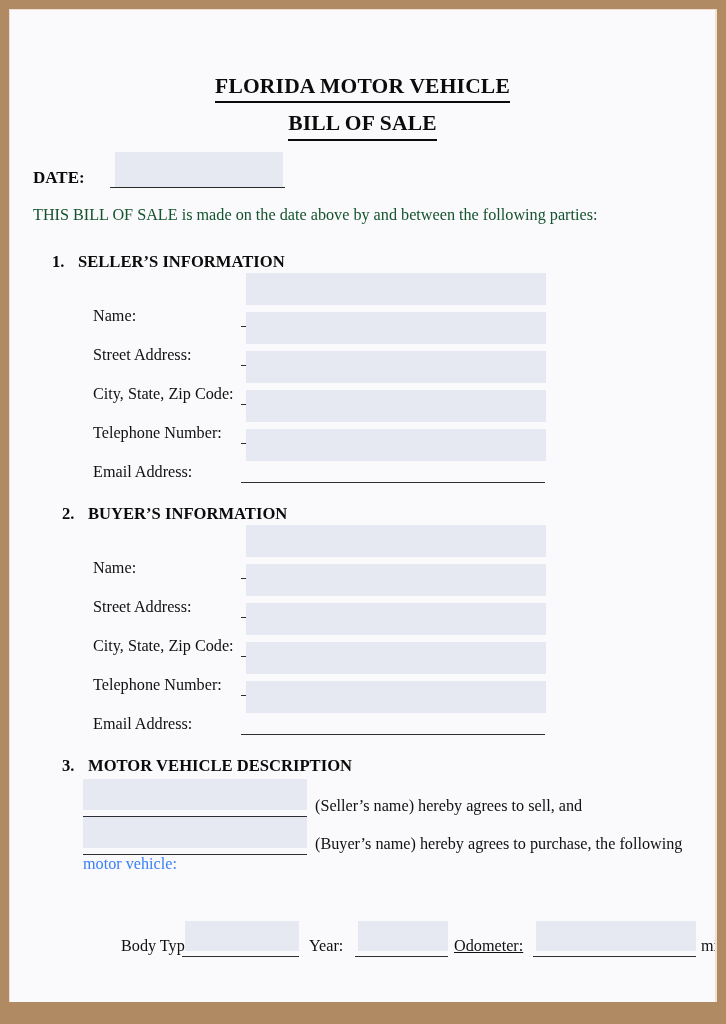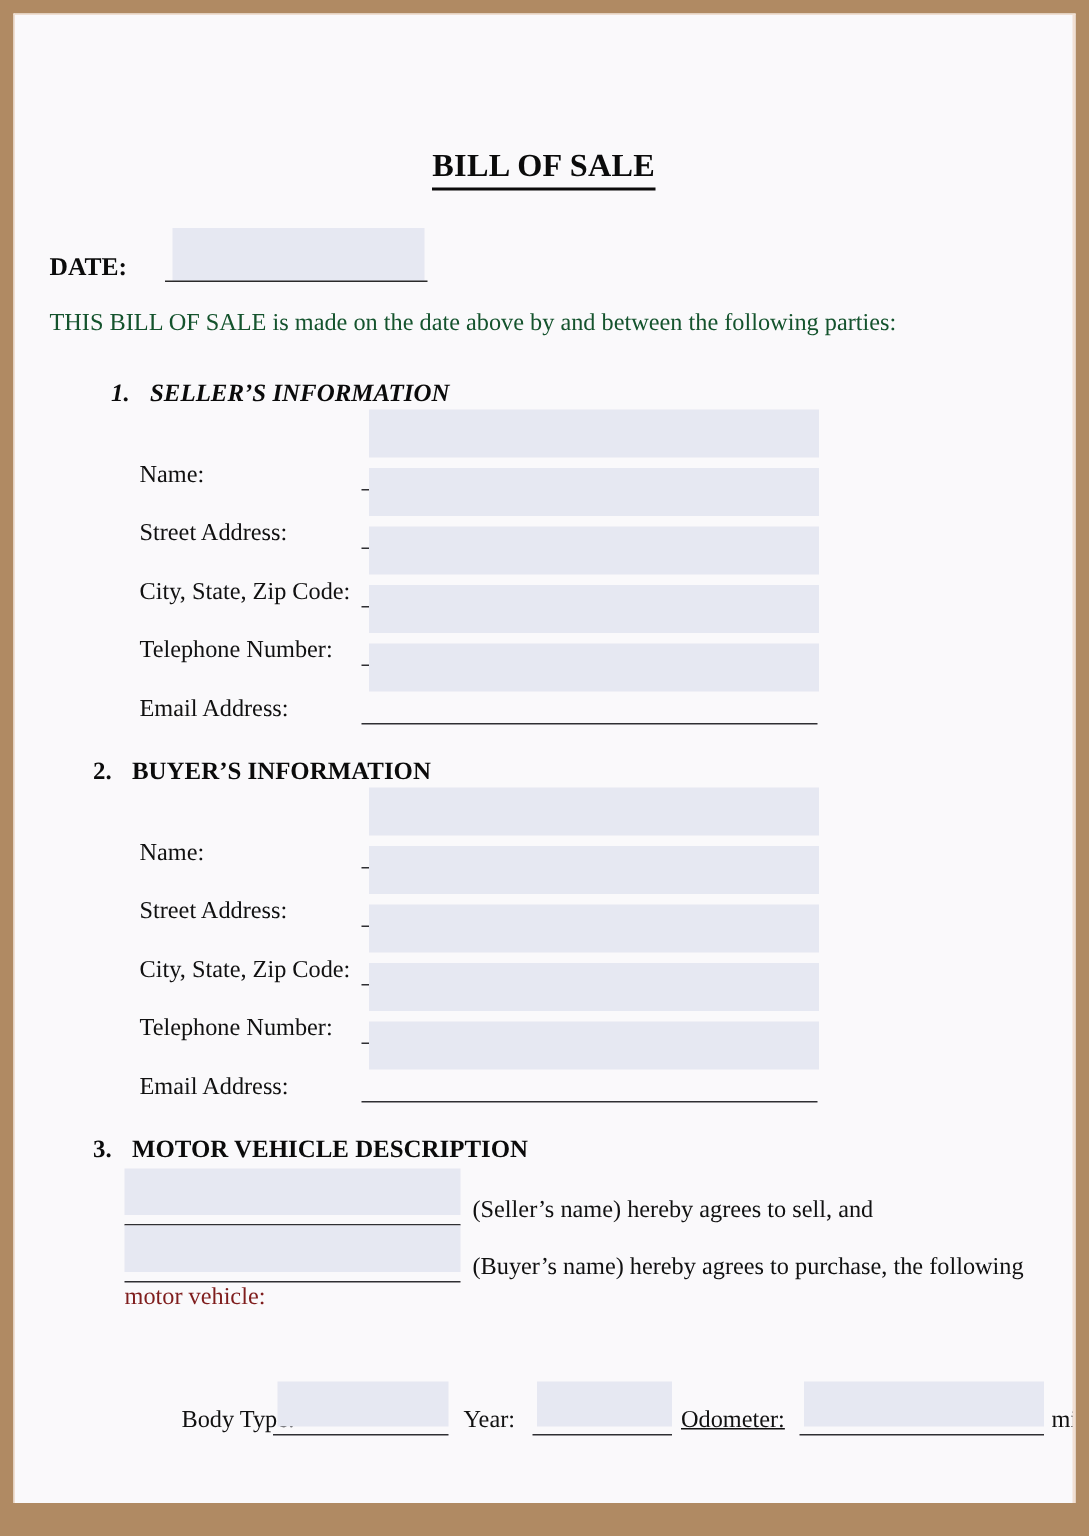--- a/index.html
+++ b/index.html
@@ -152,21 +152,21 @@
     position: absolute;
     left: 232px;
     bottom: 1px;
     font-size: 16.2px;
     color: #111;
     white-space: nowrap;
   }
   .plain-line {
     position: absolute;
     font-size: 16.2px;
-    color: #7f1d1d;
+    color: #3b82f6;
   }
 
   
   .vrow { position: absolute; height: 36px; }
   .vlabel {
     position: absolute;
     bottom: 1px;
     font-size: 16.2px;
     color: #111;
     white-space: nowrap;
@@ -183,33 +183,34 @@
     border-bottom: 1.4px solid #2f2f33;
   }
 </style>
 </head>
 <body>
 
 <div class="frame">
   <div class="page">
 
     <div class="title-block">
+      <div class="title-line l1">FLORIDA MOTOR VEHICLE</div>
       <br>
       <div class="title-line l2">BILL OF SALE</div>
     </div>
 
     <div class="date-row">
       <span class="date-label">DATE:</span>
       <span class="date-fill"></span>
       <span class="date-rule"></span>
     </div>
 
     <div class="intro">THIS BILL OF SALE is made on the date above by and between the following parties:</div>
 
-    <div class="section-head" style="left:64px; top:242px;font-style:italic;">
+    <div class="section-head" style="left:42px; top:242px;">
       <span class="num">1.</span><span>SELLER’S INFORMATION</span>
     </div>
 
     <div class="field-row" style="left:83px; top:263px; width:452px;">
       <span class="field-label">Name:</span>
       <span class="field-fill" style="left:153px; width:300px;"></span>
       <span class="field-rule" style="left:148px; width:304px;"></span>
     </div>
     <div class="field-row" style="left:83px; top:302px; width:452px;">
       <span class="field-label">Street Address:</span>

